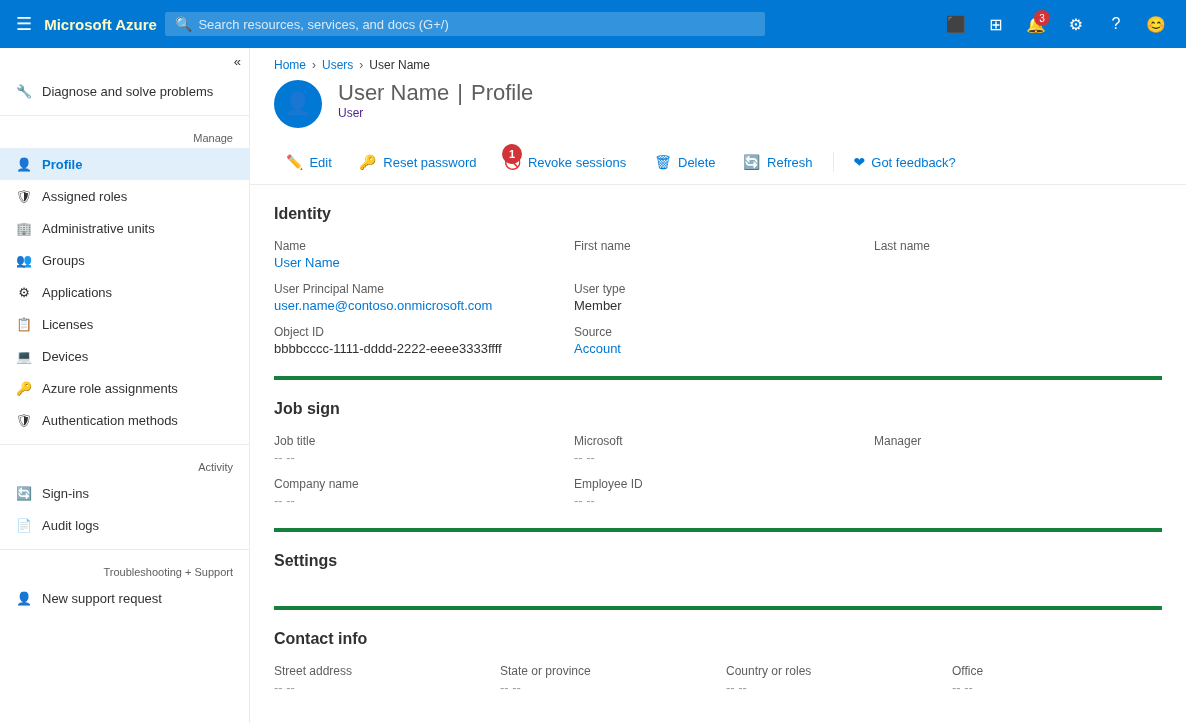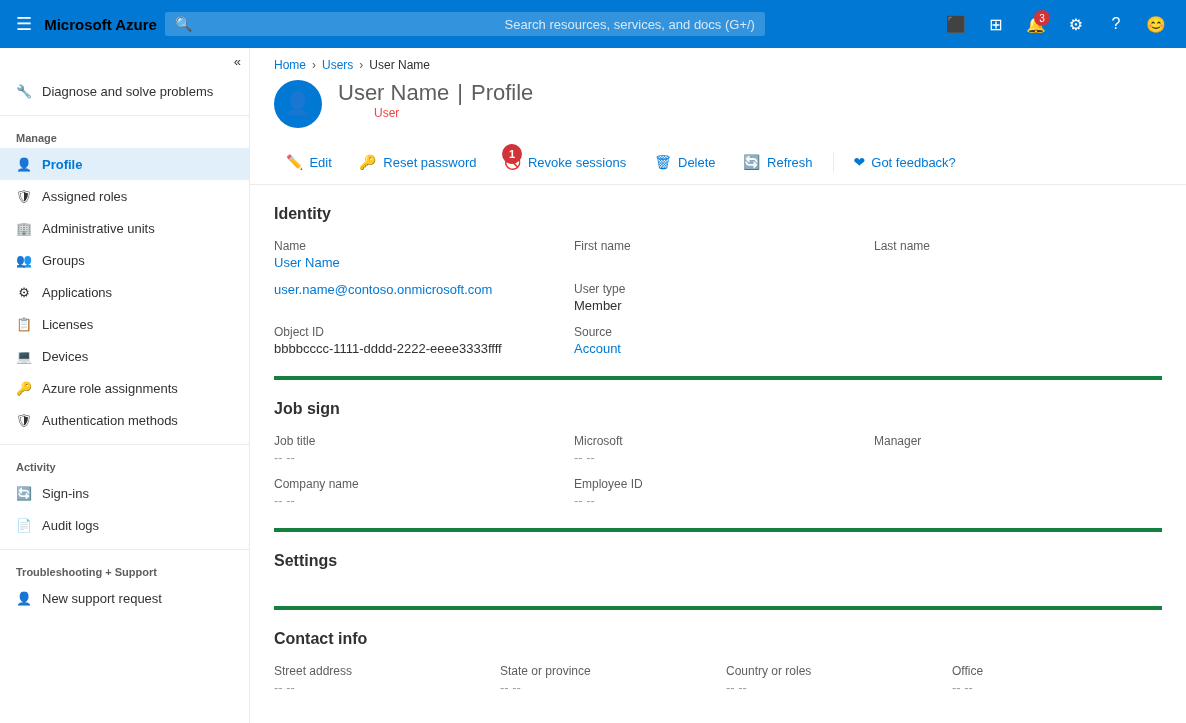--- a/index.html
+++ b/index.html
@@ -4,47 +4,47 @@
   <style>
     * { box-sizing: border-box; margin: 0; padding: 0; }
     body { font-family: 'Segoe UI', sans-serif; font-size: 13px; color: #323130; background: #f3f2f1; }
 
     
     .topbar {
       display: flex; align-items: center; background: #0078d4; height: 48px;
       padding: 0 12px; gap: 8px; position: fixed; top: 0; left: 0; right: 0; z-index: 100;
     }
     .topbar-hamburger { color: white; font-size: 18px; cursor: pointer; padding: 4px; }
-    .topbar-logo { color: #000000; font-weight: 600; font-size: 15px; white-space: nowrap; }
+    .topbar-logo { color: #fef9c3; font-weight: 600; font-size: 15px; white-space: nowrap; }
     .topbar-search {
       flex: 1; max-width: 600px; display: flex; align-items: center;
       background: rgba(255,255,255,0.2); border-radius: 2px; padding: 4px 10px; gap: 6px;
     }
     .topbar-search input {
-      background: transparent; border: none; outline: none; color: white; font-size: 13px; width: 100%; text-align: right;
+      background: transparent; border: none; outline: none; color: white; font-size: 13px; width: 100%;
     }
     .topbar-search input::placeholder { color: rgba(255,255,255,0.8); }
     .topbar-icons { margin-left: auto; display: flex; align-items: center; gap: 4px; }
     .topbar-icon { color: white; width: 36px; height: 36px; display: flex; align-items: center; justify-content: center; cursor: pointer; font-size: 16px; border-radius: 2px; position: relative; }
     .badge {
       position: absolute; top: 4px; right: 4px; background: #d13438; color: white;
       border-radius: 50%; width: 16px; height: 16px; font-size: 10px; display: flex; align-items: center; justify-content: center;
     }
 
     
     .layout { display: flex; margin-top: 48px; height: calc(100vh - 48px); }
 
     
     .sidebar {
       width: 250px; background: white; border-right: 1px solid #edebe9;
       overflow-y: auto; flex-shrink: 0; padding-bottom: 20px;
     }
     .sidebar-collapse { display: flex; justify-content: flex-end; padding: 6px 8px; }
     .sidebar-section-label {
-      font-size: 11px; font-weight: 700; color: #605e5c; padding: 8px 16px 4px 16px; text-transform: none;
+      font-size: 11px; font-weight: 400; color: #605e5c; padding: 8px 16px 4px 16px; text-transform: none; text-align: right;
     }
     .sidebar-item {
       display: flex; align-items: center; gap: 10px; padding: 8px 16px;
       cursor: pointer; color: #323130; font-size: 13px;
     }
     .sidebar-item.active { background: #e1effa; color: #0078d4; font-weight: 600; }
     .sidebar-item-icon { width: 16px; height: 16px; display: flex; align-items: center; justify-content: center; flex-shrink: 0; }
     .sidebar-divider { height: 1px; background: #edebe9; margin: 8px 0; }
 
     
@@ -62,21 +62,21 @@
     
     .page-header {
       display: flex; align-items: flex-start; padding: 0 24px 12px 24px; gap: 16px;
     }
     .user-avatar {
       width: 48px; height: 48px; border-radius: 50%; background: #0078d4;
       display: flex; align-items: center; justify-content: center; color: white; font-size: 22px; flex-shrink: 0;
     }
     .page-header-text h1 { font-size: 22px; font-weight: 600; display: flex; align-items: center; gap: 8px; }
     .page-header-text h1 span { font-weight: 300; color: #605e5c; }
-    .page-header-text p { font-size: 12px; color: #ef4444; margin-left: 36px; }
+    .page-header-text p { font-size: 12px; color: #4c1d95; }
 
     
     .toolbar {
       display: flex; align-items: center; gap: 4px; padding: 8px 24px;
       border-bottom: 1px solid #edebe9; position: relative;
     }
     .toolbar-btn {
       display: flex; align-items: center; gap: 6px; padding: 6px 12px;
       border: none; background: transparent; cursor: pointer; font-size: 13px; color: #0078d4;
       border-radius: 2px;
@@ -253,20 +253,21 @@
           </div>
           <div>
             <div class="field-label">First name</div>
             <div class="field-value"></div>
           </div>
           <div>
             <div class="field-label">Last name</div>
             <div class="field-value"></div>
           </div>
           <div>
+            <div class="field-label">User Principal Name</div>
             <div class="field-value link">user.name@contoso.onmicrosoft.com</div>
           </div>
           <div>
             <div class="field-label">User type</div>
             <div class="field-value">Member</div>
           </div>
           <div></div>
           <div>
             <div class="field-label">Object ID</div>
             <div class="field-value">bbbbcccc-1111-dddd-2222-eeee3333ffff</div>

